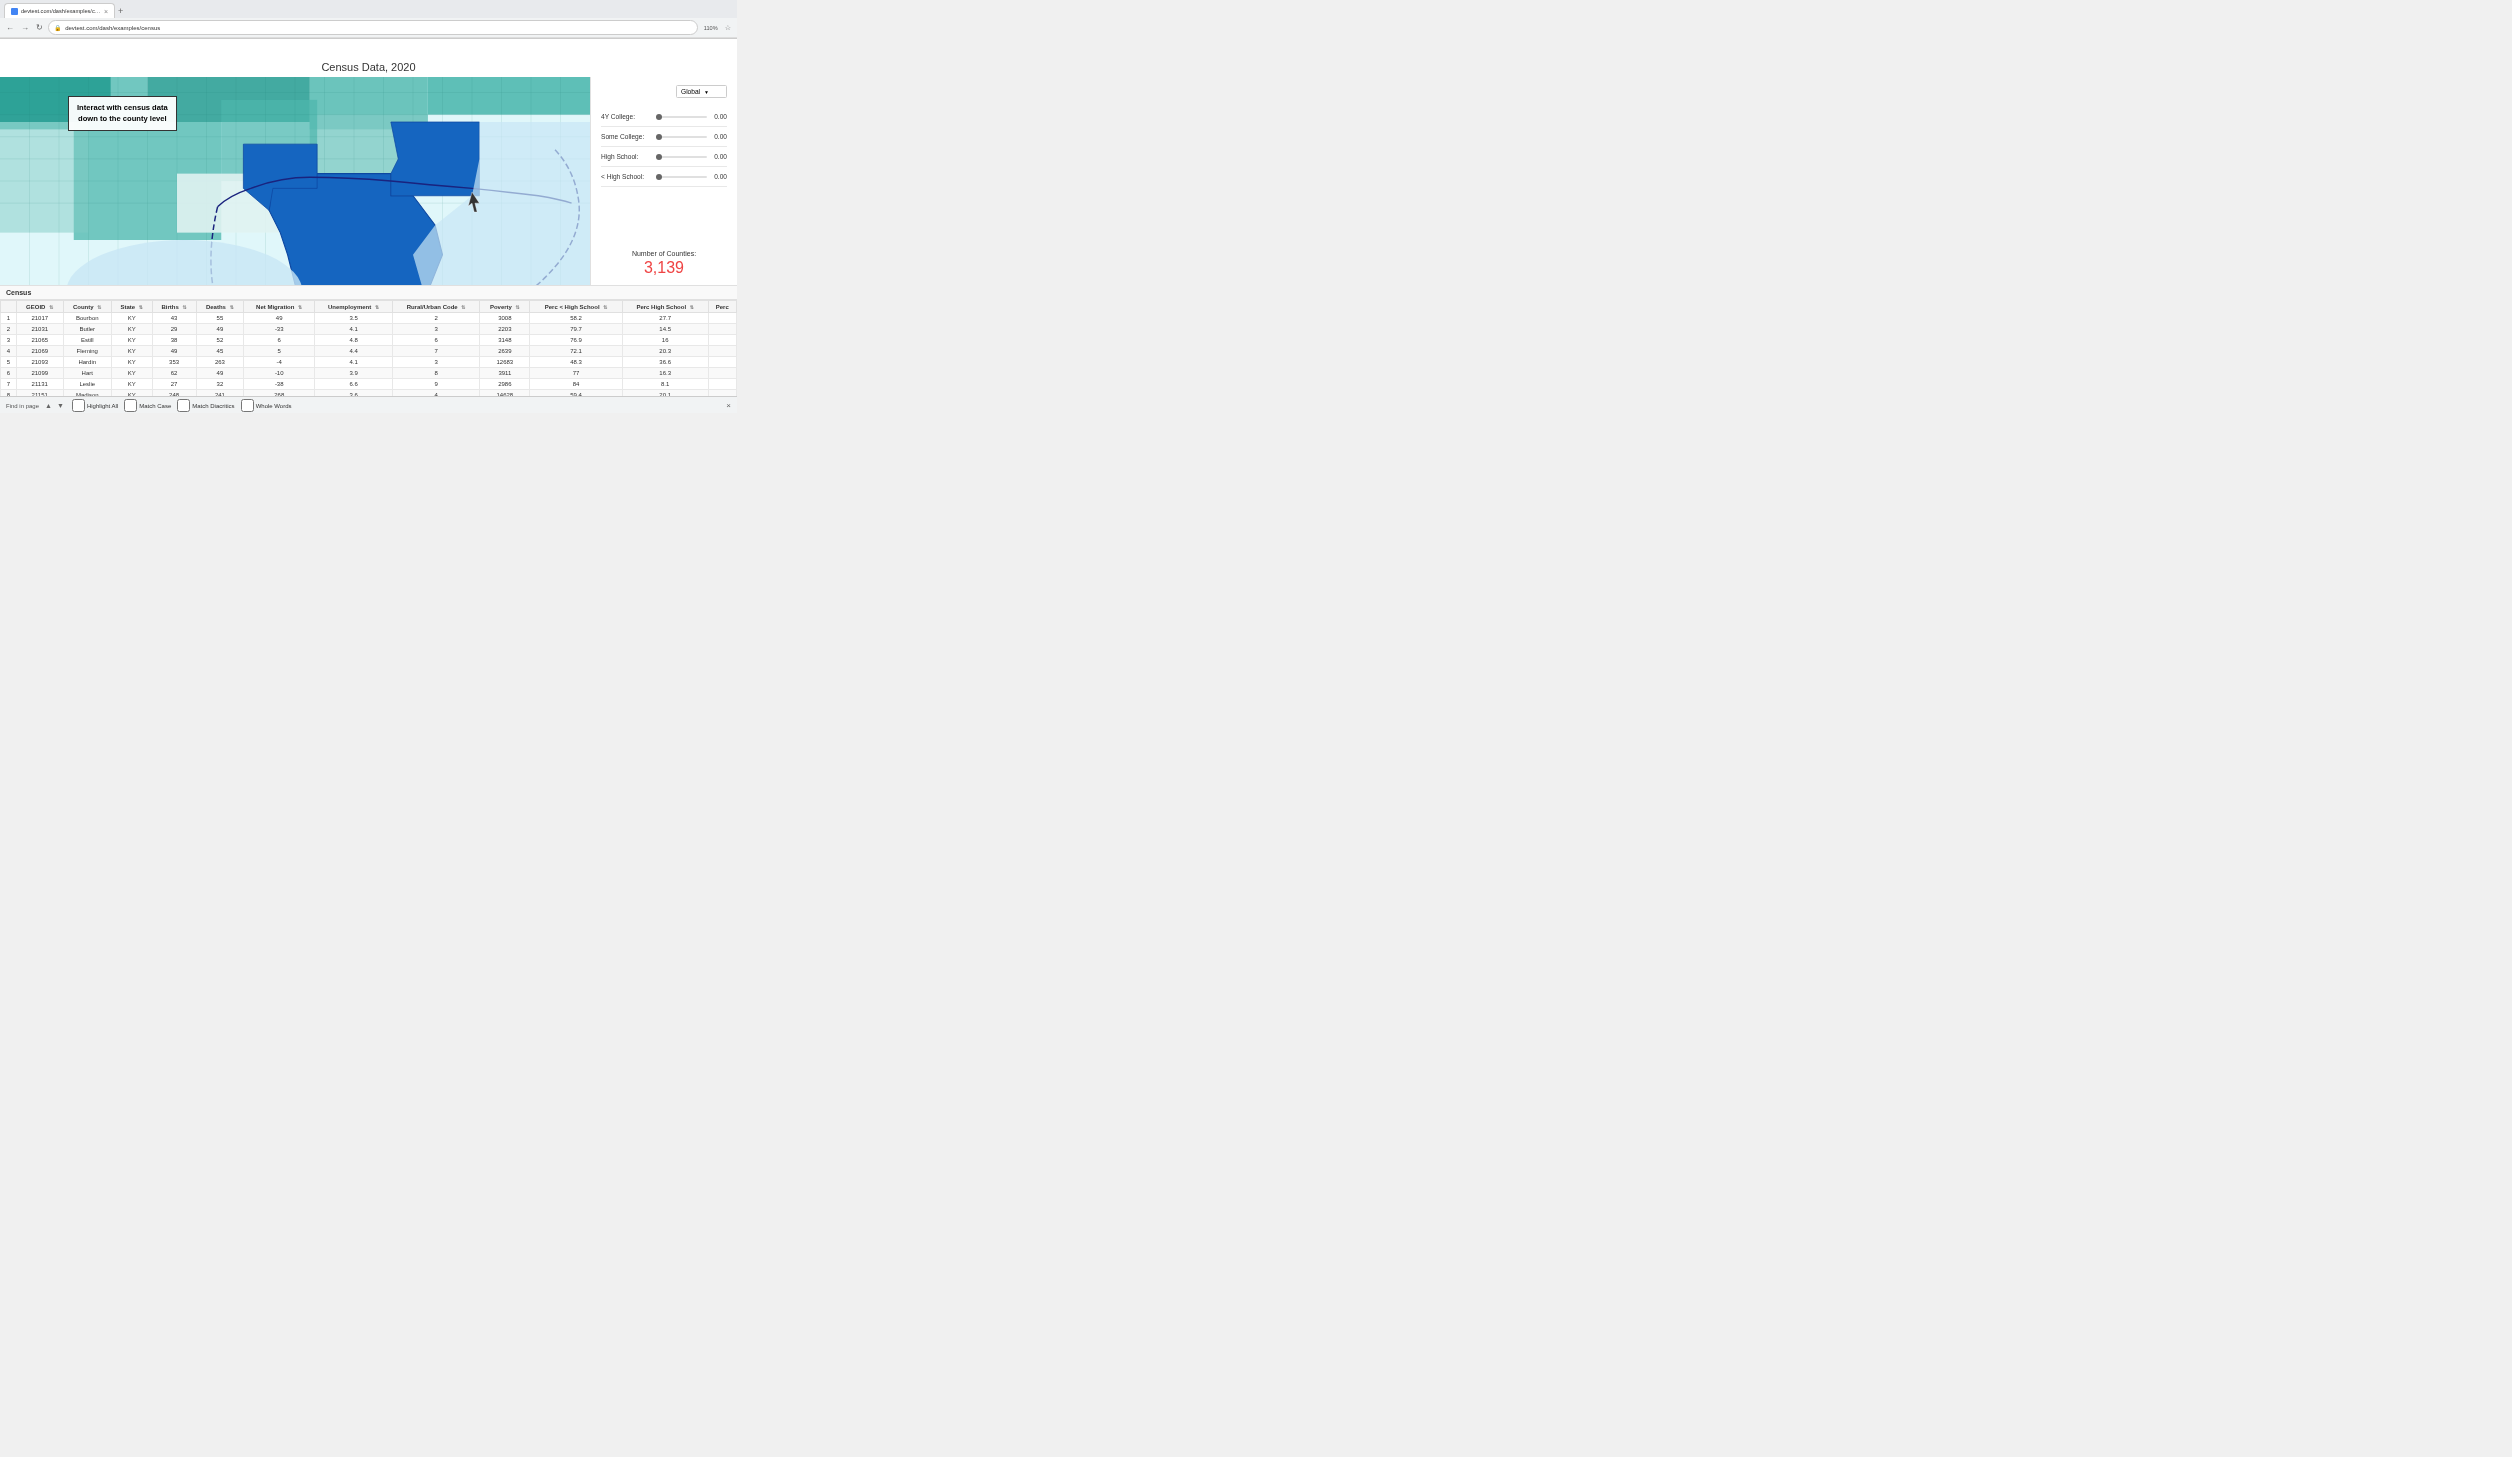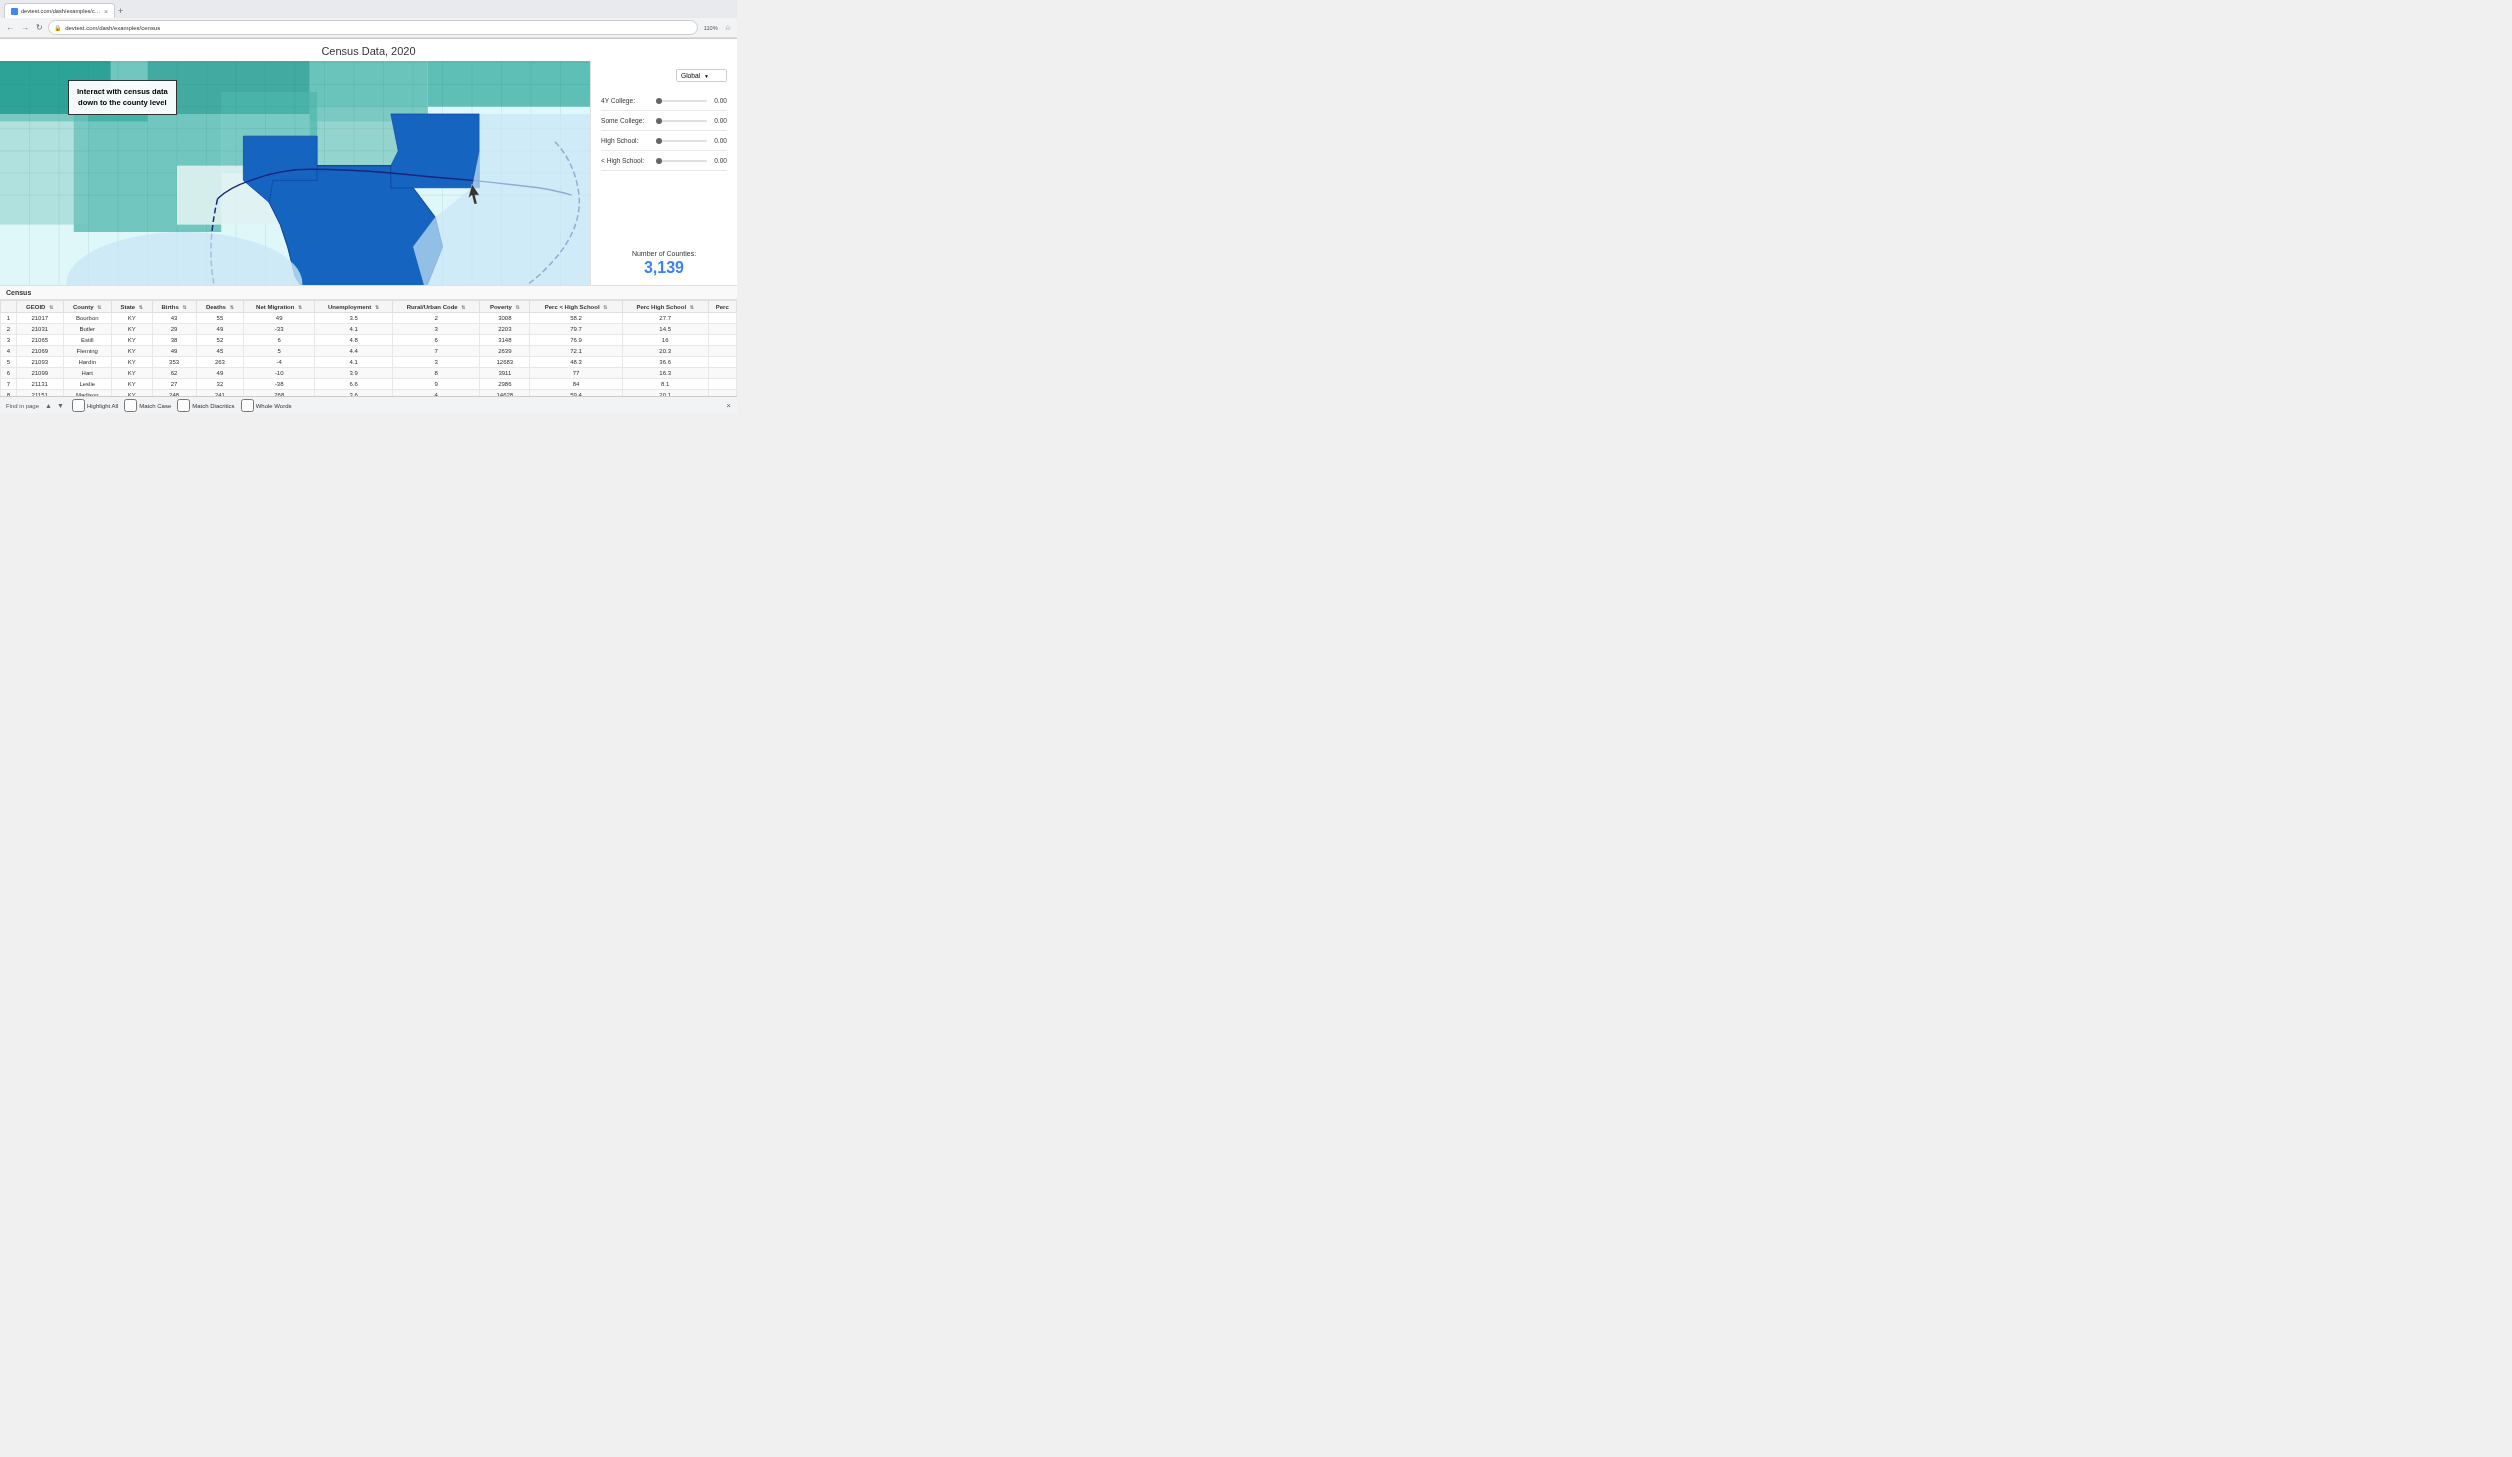--- a/index.html
+++ b/index.html
@@ -74,21 +74,21 @@
       background: white;
       height: calc(413px - 38px);
       display: flex;
       flex-direction: column;
       position: relative;
     }
     .app-title {
       text-align: center;
       font-size: 11px;
       font-weight: 400;
-      padding: 6px 0 4px;
+      padding: 22px 0 4px;
       color: #333;
     }
 
     
     .map-controls-row {
       display: flex;
       flex: 1;
       overflow: hidden;
       min-height: 0;
     }
@@ -178,21 +178,21 @@
       font-size: 6.6px;
       color: #333;
     }
 
     .county-count-section {
       margin-top: auto;
       text-align: center;
       padding-top: 10px;
     }
     .county-count-label { font-size: 7px; color: #333; margin-bottom: 2px; }
-    .county-count-value { font-size: 16px; font-weight: bold; color: #3b82f6; }
+    .county-count-value { font-size: 16px; font-weight: normal; color: #ef4444; }
 
     
     .table-section {
       border-top: 0.5px solid #e0e0e0;
       flex-shrink: 0;
       max-height: 111px;
       overflow-y: auto;
       overflow-x: auto;
     }
     .census-table-header {

